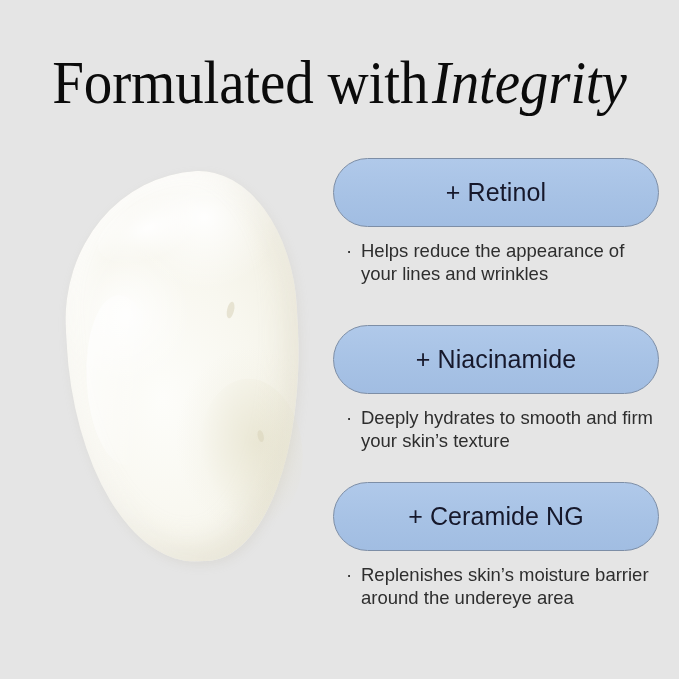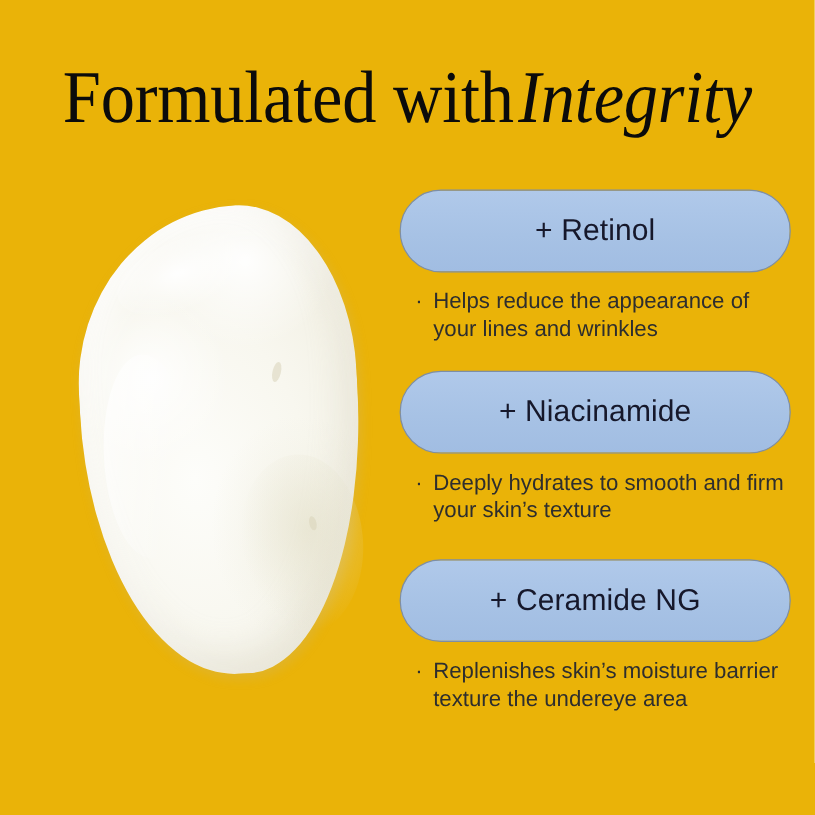--- a/index.html
+++ b/index.html
@@ -11,21 +11,21 @@
     width: 679px;
     height: 679px;
     overflow: hidden;
     font-family: "Liberation Sans", sans-serif;
     -webkit-font-smoothing: antialiased;
   }
   #page {
     position: relative;
     width: 679px;
     height: 679px;
-    background: #eab308;
+    background: #e5e5e5;
   }
 
   
   .headline {
     position: absolute;
     left: 0;
     top: 46px;
     width: 679px;
     text-align: center;
     font-family: "Liberation Serif", "DejaVu Serif", serif;
@@ -111,21 +111,21 @@
 
   
   .col {
     position: absolute;
     left: 333px;
     top: 158px;
     width: 326px;
   }
   .group { position: relative; }
   .group.g1 { margin-top: 0; }
-  .group.g2 { margin-top: 24px; }
+  .group.g2 { margin-top: 40px; }
   .group.g3 { margin-top: 30px; }
 
   .pill {
     box-sizing: border-box;
     width: 326px;
     height: 69px;
     border-radius: 35px;
     background: linear-gradient(180deg, #b0c9ea 0%, #a7c2e5 55%, #a1bde2 100%);
     border: 1px solid #7d8ea6;
     display: flex;
@@ -198,18 +198,18 @@
       <div class="desc w-wide">
         <span class="dot">·</span><span>Deeply hydrates to smooth and firm your skin’s texture</span>
       </div>
     </div>
 
     <div class="group g3">
       <div class="pill">
         <span class="pill-label">+ Ceramide NG</span>
       </div>
       <div class="desc">
-        <span class="dot">·</span><span>Replenishes skin’s moisture barrier texture the undereye area</span>
+        <span class="dot">·</span><span>Replenishes skin’s moisture barrier around the undereye area</span>
       </div>
     </div>
 
   </div>
 </div>
 
 </body></html>

